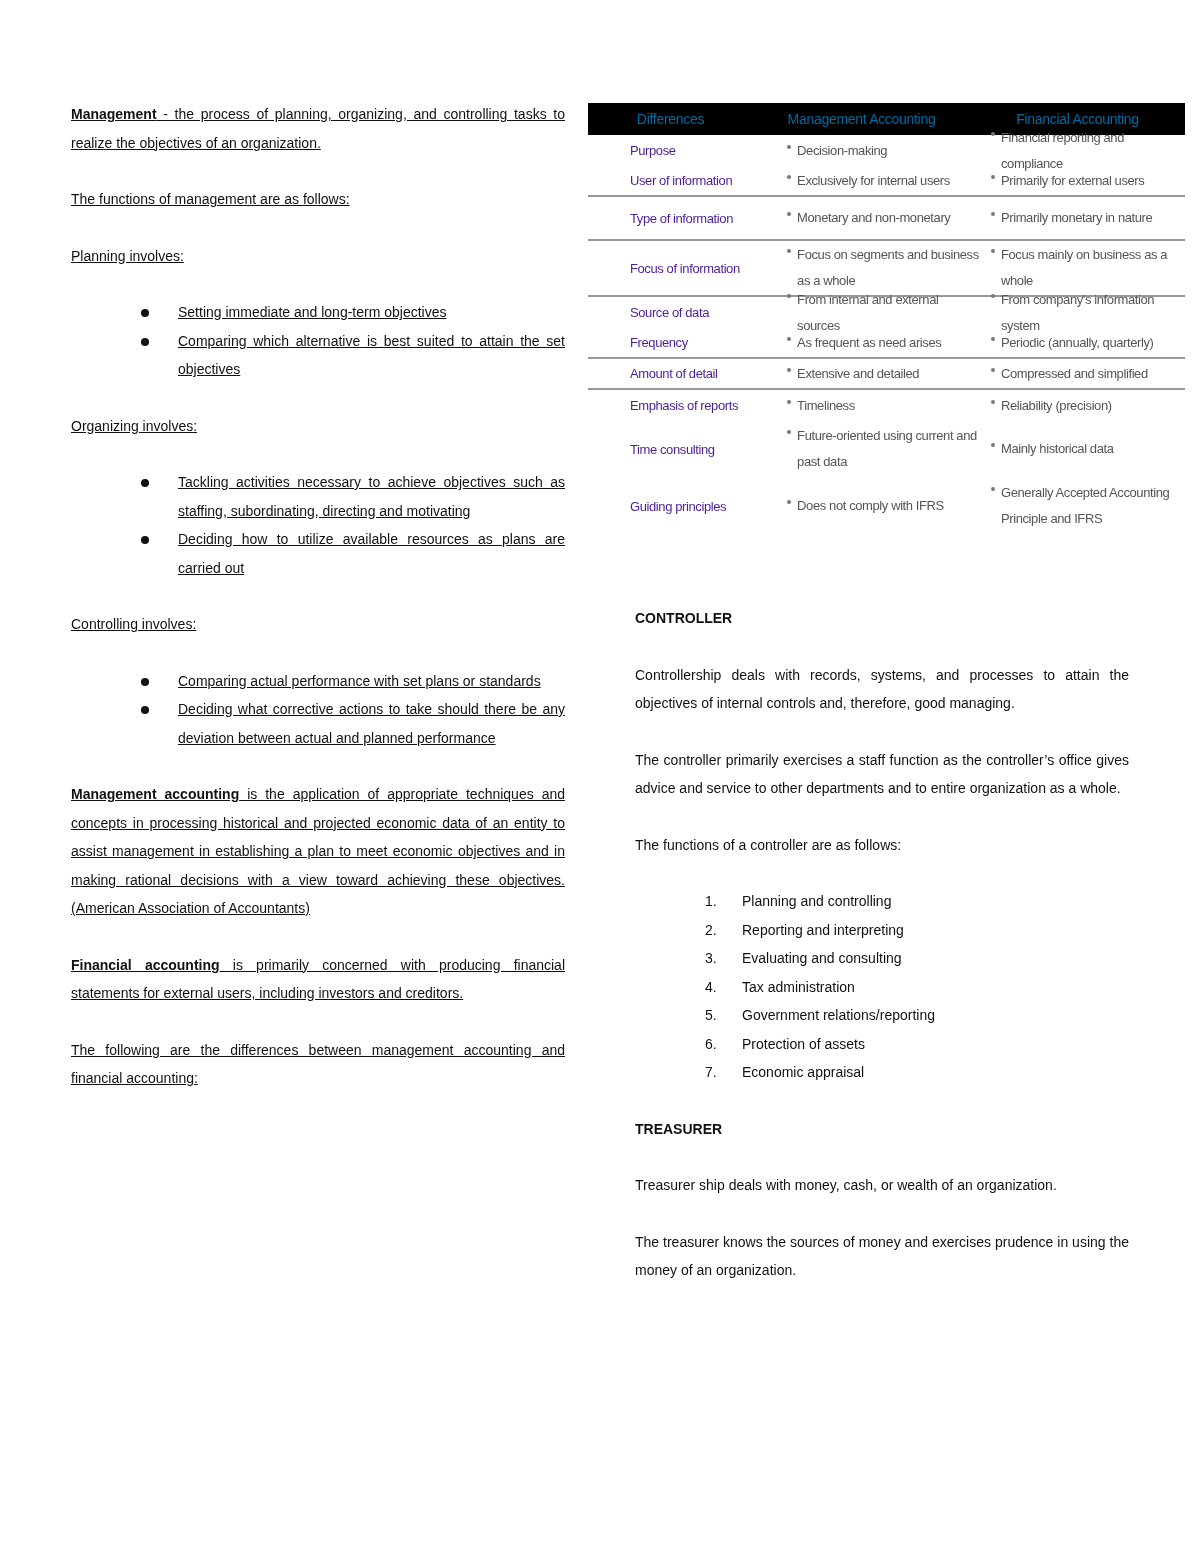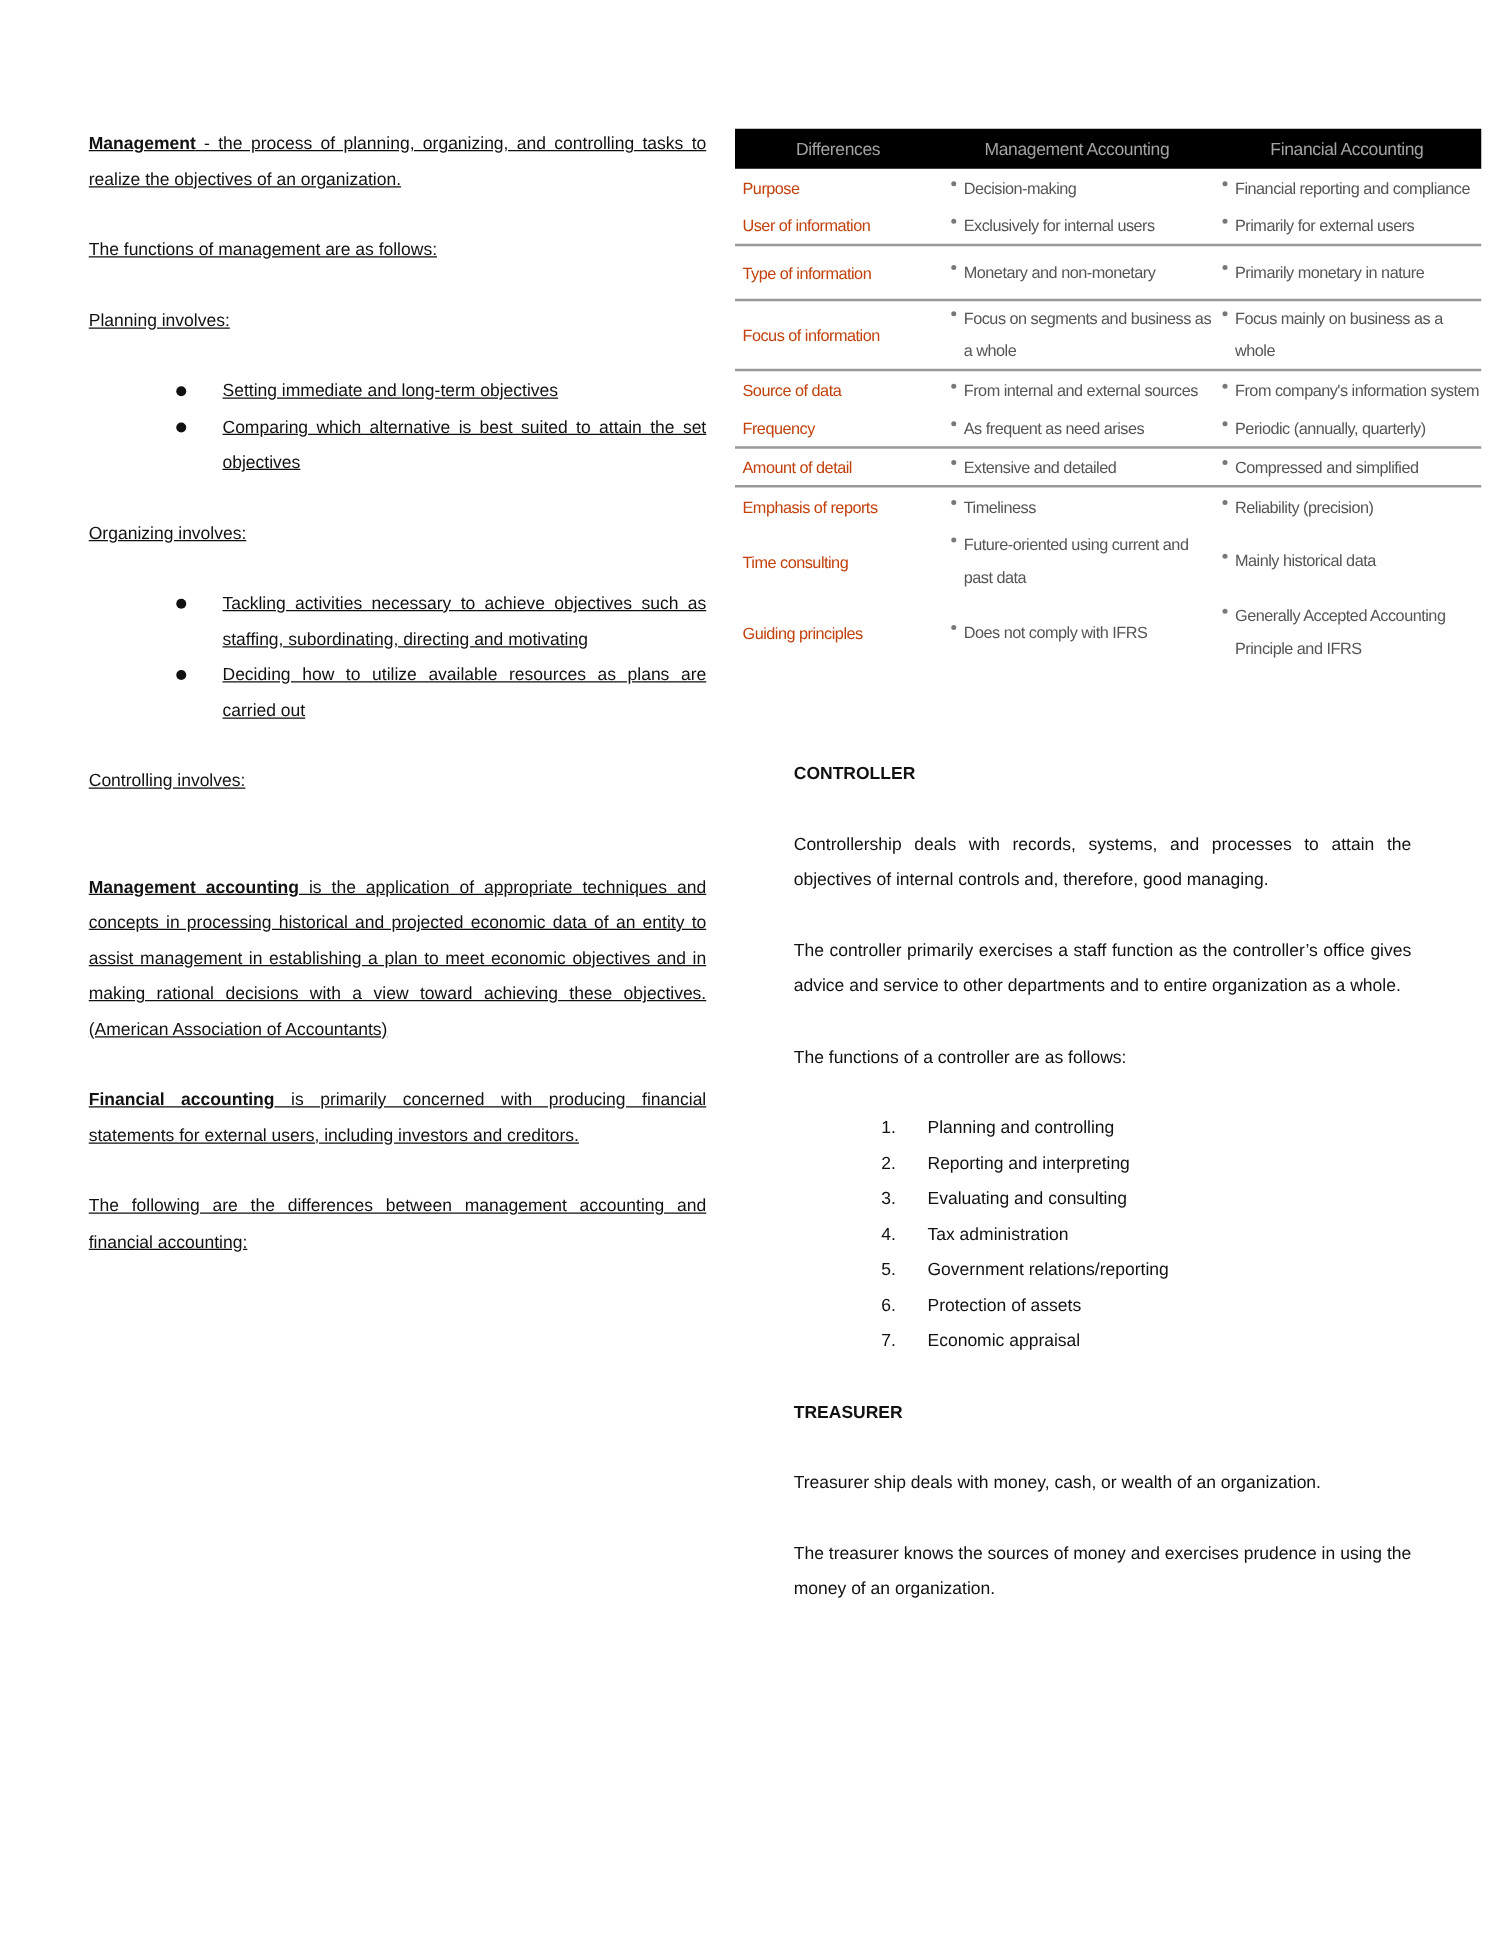--- a/index.html
+++ b/index.html
@@ -16,28 +16,28 @@
   ul.bullets { list-style: none; margin-left: 70px; }
   ul.bullets li { position: relative; padding-left: 37px; text-align: justify; }
   ul.bullets li .dot { position: absolute; left: 0; top: 11px; width: 8px; height: 8px; border-radius: 50%; background: #111; }
 
   ol.numbers { list-style: none; margin-left: 70px; }
   ol.numbers li { position: relative; padding-left: 37px; }
   ol.numbers li .num { position: absolute; left: 0; top: 0; }
 
   
   .diff-table { position: absolute; left: 588px; top: 103px; width: 597px; font-size: 13px; color: #555; }
-  .diff-table .thead { display: flex; background: #000; color: #a3a3a3; height: 32px; align-items: center; font-size: 14px; letter-spacing: -0.3px; }
+  .diff-table .thead { display: flex; background: #000; color: #0369a1; height: 32px; align-items: center; font-size: 14px; letter-spacing: -0.3px; }
   .diff-table .thead div { text-align: center; }
   .c1 { width: 165px; padding-left: 6px; }
   .c2 { width: 217px; padding-left: 6px; }
   .c3 { width: 215px; padding-left: 6px; }
   .thead .c1, .thead .c2, .thead .c3 { padding-left: 0; }
   .trow { display: flex; align-items: center; letter-spacing: -0.4px; }
-  .trow .c1 { color: #c2410c; }
+  .trow .c1 { color: #4c1d95; margin-left: 36px; }
   .trow .cell { display: flex; align-items: flex-start; }
   .trow .bul { display: inline-block; width: 4px; height: 4px; border-radius: 50%; background: #777; margin: 7px 6px 0 2px; flex: 0 0 auto; }
   .trow .txt { line-height: 26px; }
   .trow.sep { border-bottom: 2px solid #999; }
 </style>
 </head>
 <body>
 
 <div class="page">
 
@@ -55,20 +55,24 @@
     <div class="gap"></div>
     <p>Organizing involves:</p>
     <div class="gap"></div>
     <ul class="bullets">
       <li><span class="dot"></span><span>Tackling activities necessary to achieve objectives such as staffing, subordinating, directing and motivating</span></li>
       <li><span class="dot"></span><span>Deciding how to utilize available resources as plans are carried out</span></li>
     </ul>
     <div class="gap"></div>
     <p>Controlling involves:</p>
     <div class="gap"></div>
+    <ul class="bullets">
+      <li><span class="dot"></span><span>Comparing actual performance with set plans or standards</span></li>
+      <li><span class="dot"></span><span>Deciding what corrective actions to take should there be any deviation between actual and planned performance</span></li>
+    </ul>
     <div class="gap"></div>
     <p><b>Management accounting</b><span> is the application of appropriate techniques and concepts in processing historical and projected economic data of an entity to assist management in establishing a plan to meet economic objectives and in making rational decisions with a view toward achieving these objectives. (American Association of Accountants)</span></p>
     <div class="gap"></div>
     <p><b>Financial accounting</b><span> is primarily concerned with producing financial statements for external users, including investors and creditors.</span></p>
     <div class="gap"></div>
     <p>The following are the differences between management accounting and financial accounting:</p>
   </div>
 
   <div class="diff-table">
     <div class="thead">

